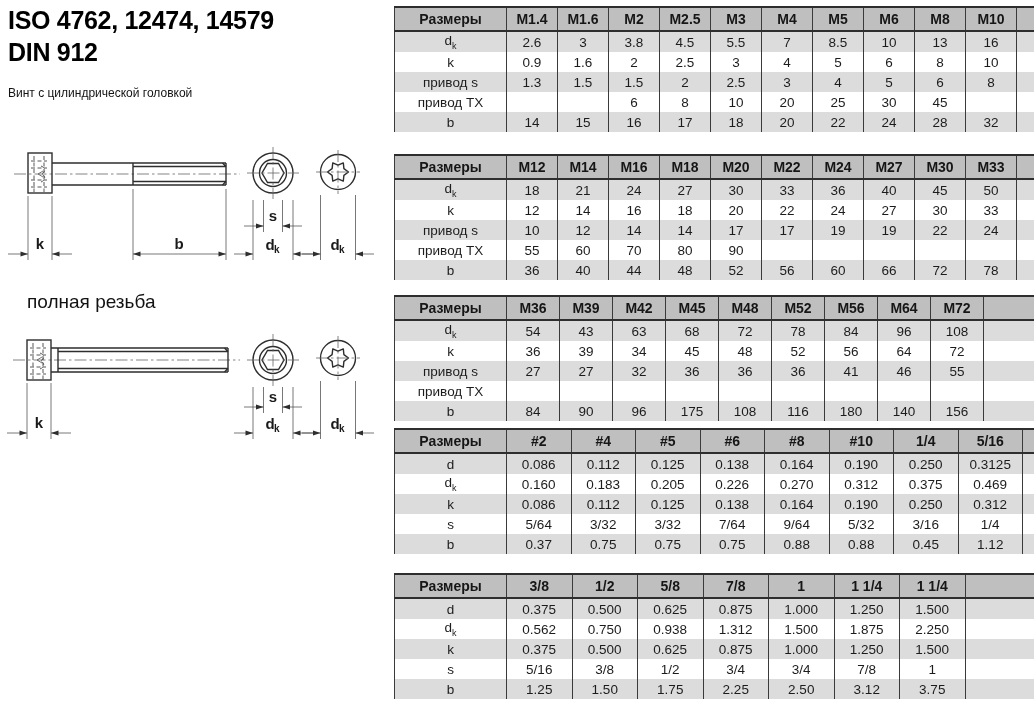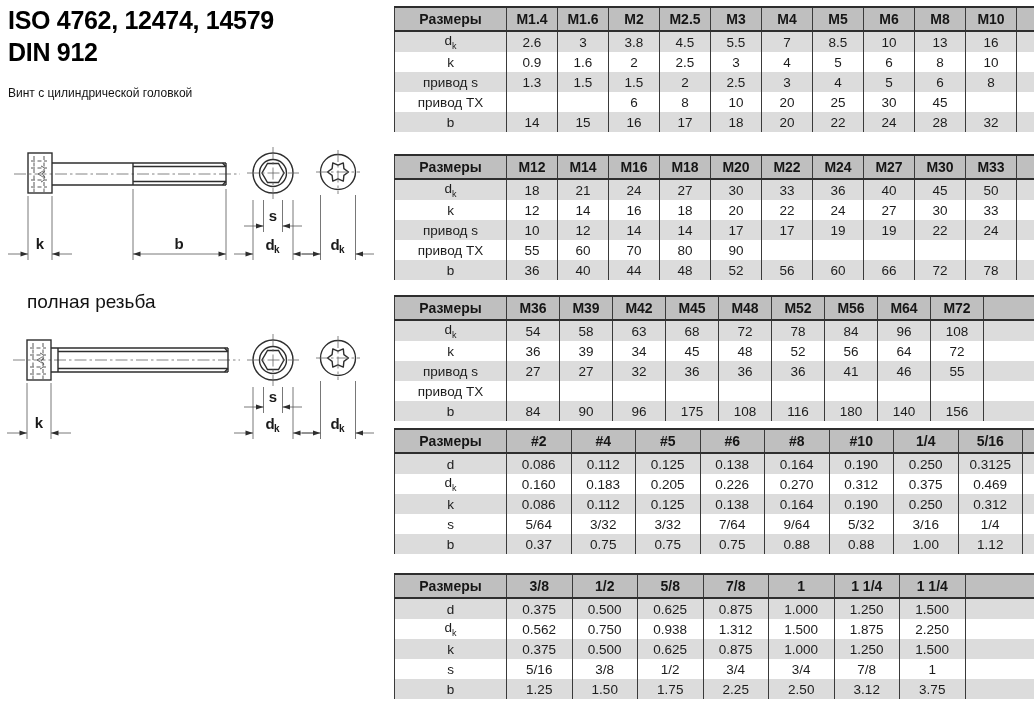--- a/index.html
+++ b/index.html
@@ -415,21 +415,21 @@
             <th>M56</th>
             <th>M64</th>
             <th>M72</th>
             <th class="c-tail"></th>
           </tr>
         </thead>
         <tbody>
           <tr class="alt">
             <td class="c-label">d<sub>k</sub></td>
             <td>54</td>
-            <td>58</td>
+            <td>43</td>
             <td>63</td>
             <td>68</td>
             <td>72</td>
             <td>78</td>
             <td>84</td>
             <td>96</td>
             <td>108</td>
             <td class="c-tail"></td>
           </tr>
           <tr>
@@ -563,21 +563,21 @@
             <td class="c-tail"></td>
           </tr>
           <tr class="alt">
             <td class="c-label">b</td>
             <td>0.37</td>
             <td>0.75</td>
             <td>0.75</td>
             <td>0.75</td>
             <td>0.88</td>
             <td>0.88</td>
-            <td>1.00</td>
+            <td>0.45</td>
             <td>1.12</td>
             <td class="c-tail"></td>
           </tr>
         </tbody>
       </table>
     <table class="dtable" style="top: 573px;">
         <colgroup>
           <col style="width: 112px;">
           <col style="width: 65.5px;">
           <col style="width: 65.5px;">

